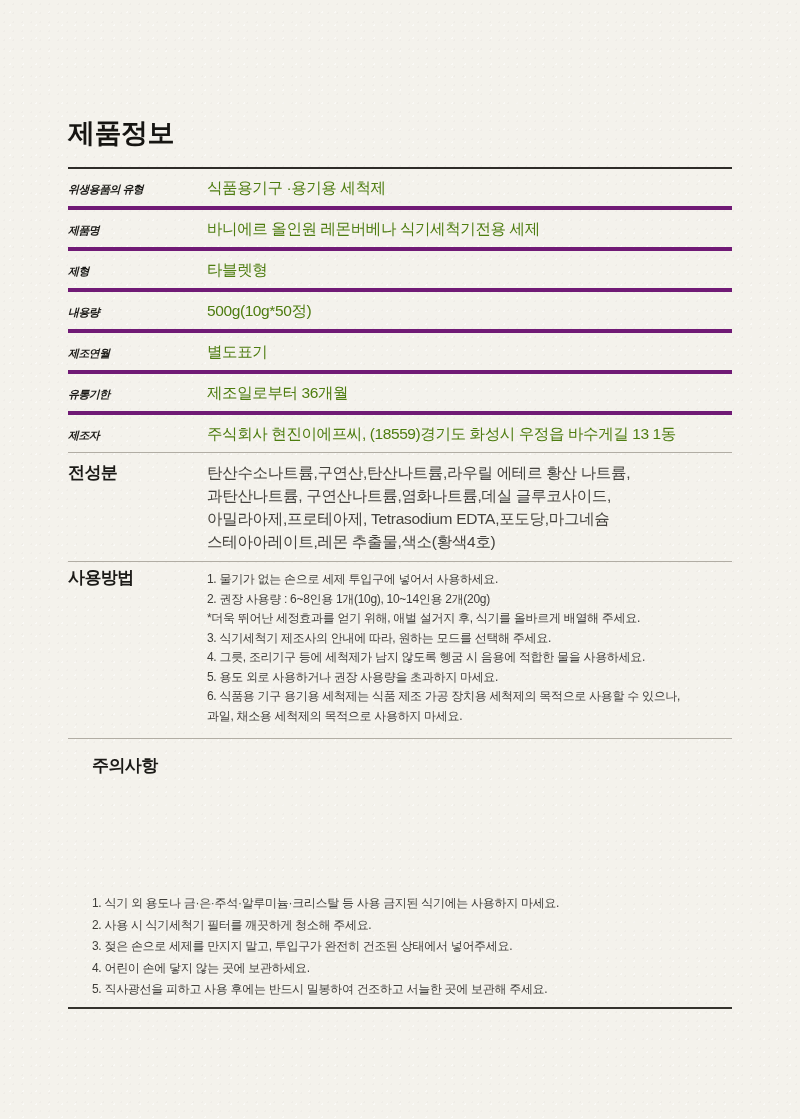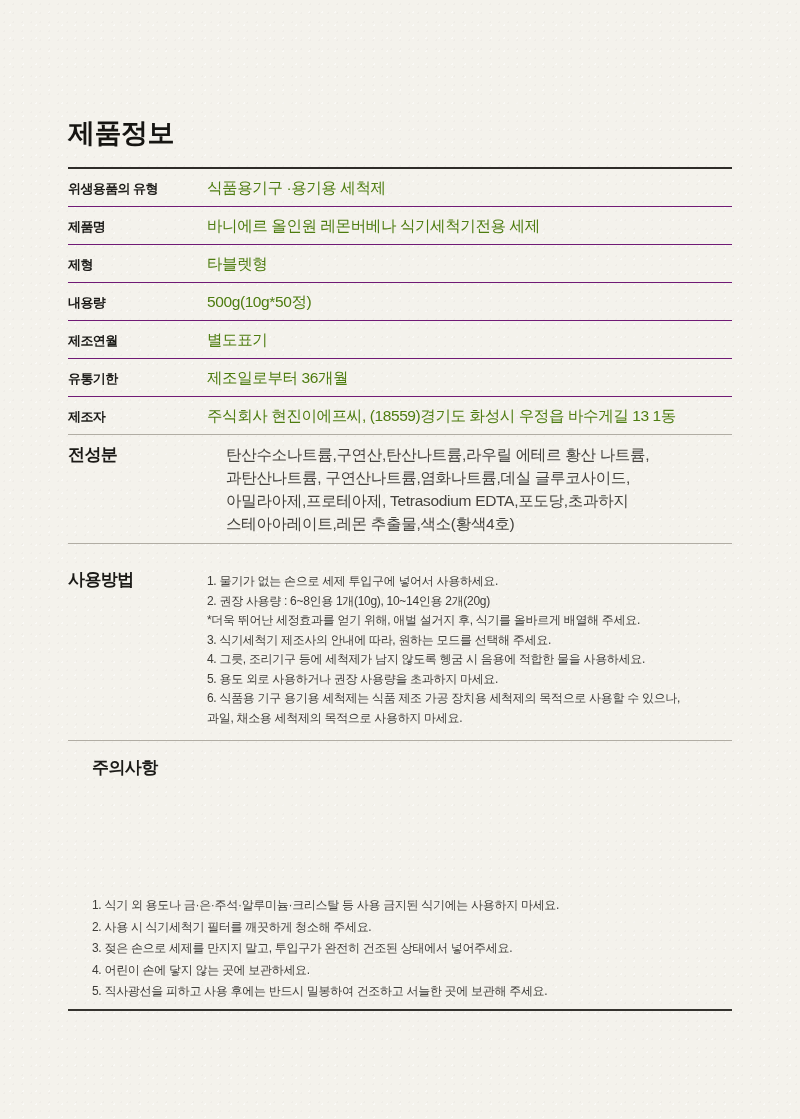--- a/index.html
+++ b/index.html
@@ -23,33 +23,33 @@
     line-height:34px;
     font-weight:800;
     letter-spacing:-0.5px;
     color:#161512;
   }
   .title-divider { margin-top:17px; height:2px; background:#2e2c28; }
   .final-divider { height:2px; background:#35332e; }
 
   
   .info-row { display:flex; align-items:baseline; padding:8px 0; }
-  .info-row + .info-row { border-top:1px solid #701a75; }
-  .row-label { flex:0 0 139px; font-size:13px; font-weight:700; letter-spacing:-0.6px; color:#1b1a17; }
+  .info-row + .info-row { border-top:4px solid #701a75; }
+  .row-label { flex:0 0 139px; font-size:11px; font-weight:700; letter-spacing:-0.6px; color:#1b1a17;font-style:italic; }
   .row-value { font-size:15.5px; line-height:21px; letter-spacing:-0.4px; color:#4d7c0f; white-space:pre-line; }
 
   
   .section { display:flex; align-items:baseline; border-top:1px solid #b1ada4; }
   .section-label { flex:0 0 139px; font-size:17px; font-weight:700; letter-spacing:-0.6px; color:#1b1a17; }
   .section-body { white-space:pre-line; letter-spacing:-0.3px; }
 
-  .section[data-kind="ingredients"] { padding:8px 0 8px;gap:19px; }
+  .section[data-kind="ingredients"] { padding:8px 0 8px; }
   .section[data-kind="ingredients"] .section-body { font-size:15.5px; line-height:23px; color:#45433e; }
 
-  .section[data-kind="usage"] { padding:24px 0 12px; }
+  .section[data-kind="usage"] { padding:4px 0 12px; }
   .section[data-kind="usage"] .section-body { font-size:12px; line-height:19.5px; color:#3f3d39; }
 
   .section[data-kind="caution"] { padding:15px 0 6px;flex-direction:column; }
   .section[data-kind="caution"] .section-body { font-size:12px; line-height:21.5px; color:#3f3d39;margin-left:24px; }
 
   .section[data-kind="emergency"] { padding:21px 0 14px; }
   .section[data-kind="emergency"] .section-body { font-size:12px; line-height:21.5px; color:#3f3d39; }
 </style>
 </head>
 <body>
@@ -98,21 +98,21 @@
       </div>
 
     </div>
 
   <div>
 
       <div class="section" data-kind="ingredients">
         <div class="section-label">전성분</div>
         <div class="section-body">탄산수소나트륨,구연산,탄산나트륨,라우릴 에테르 황산 나트륨,
 과탄산나트륨, 구연산나트륨,염화나트륨,데실 글루코사이드,
-아밀라아제,프로테아제, Tetrasodium EDTA,포도당,초과하지
+아밀라아제,프로테아제, Tetrasodium EDTA,포도당,마그네슘
 스테아아레이트,레몬 추출물,색소(황색4호)</div>
       </div>
 
       <div class="section" data-kind="usage">
         <div class="section-label">사용방법</div>
         <div class="section-body">1. 물기가 없는 손으로 세제 투입구에 넣어서 사용하세요.
 2. 권장 사용량 : 6~8인용 1개(10g), 10~14인용 2개(20g)
 *더욱 뛰어난 세정효과를 얻기 위해, 애벌 설거지 후, 식기를 올바르게 배열해 주세요.
 3. 식기세척기 제조사의 안내에 따라, 원하는 모드를 선택해 주세요.
 4. 그릇, 조리기구 등에 세척제가 남지 않도록 헹굼 시 음용에 적합한 물을 사용하세요.

